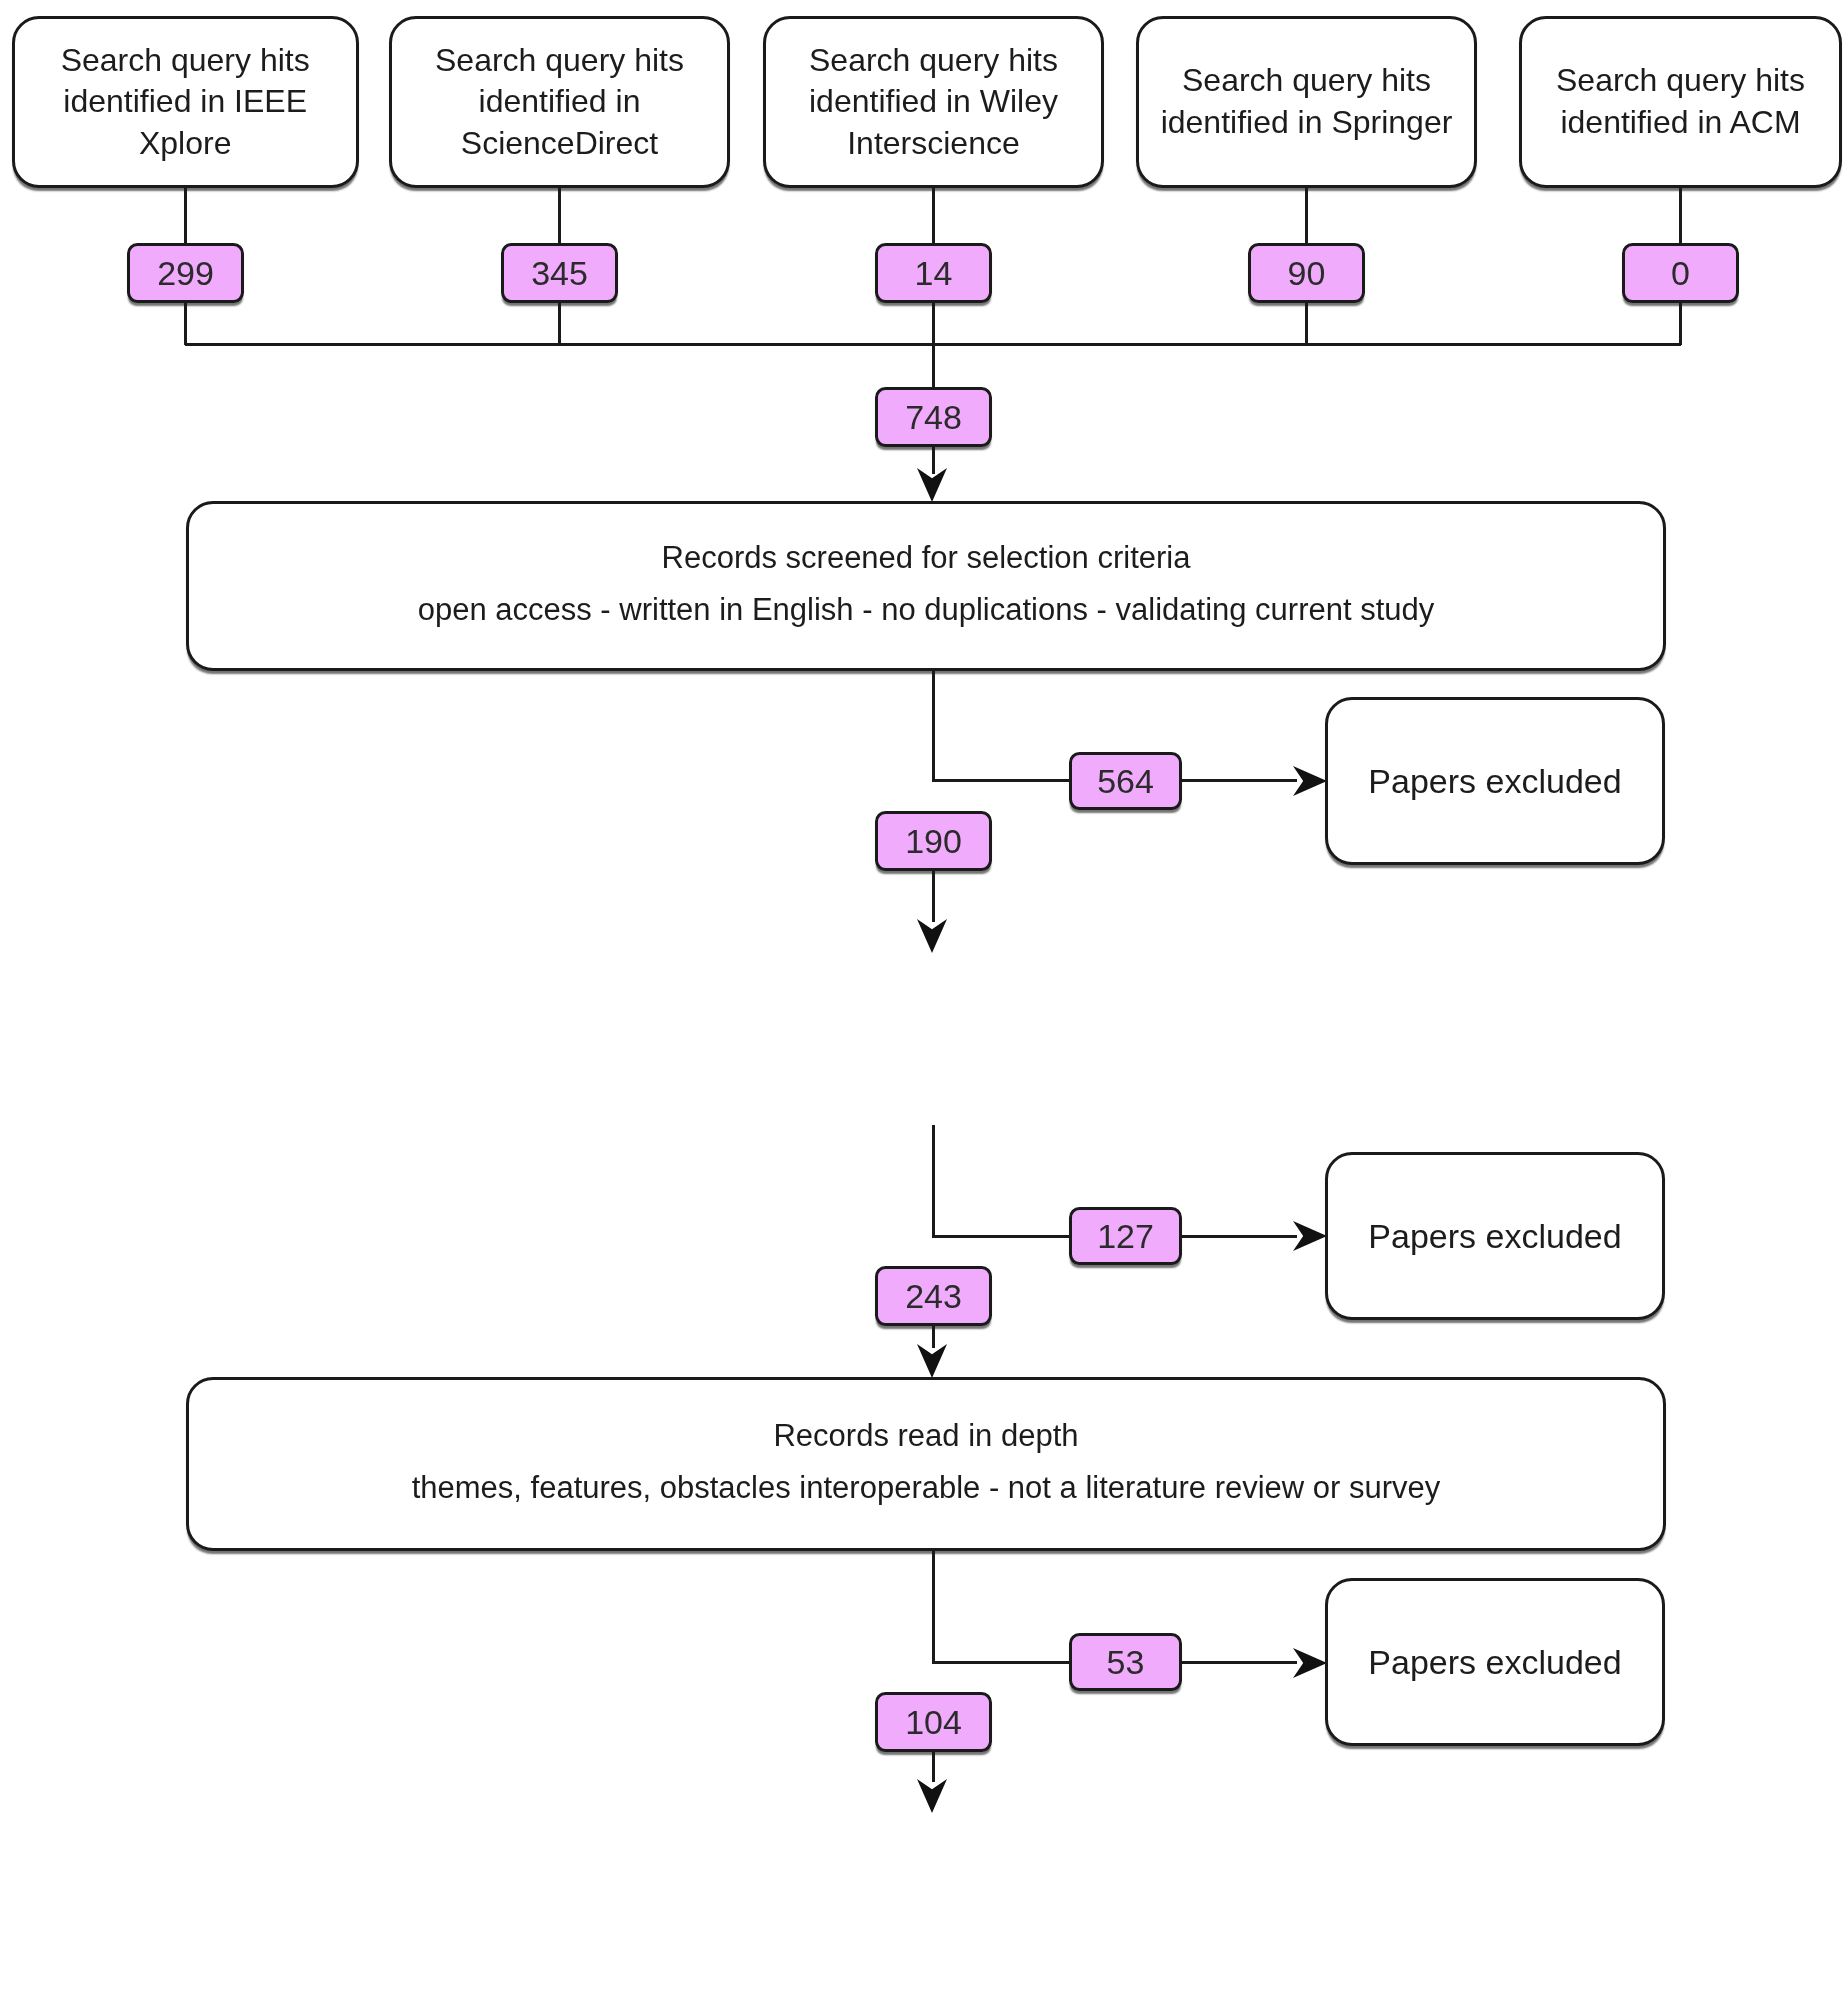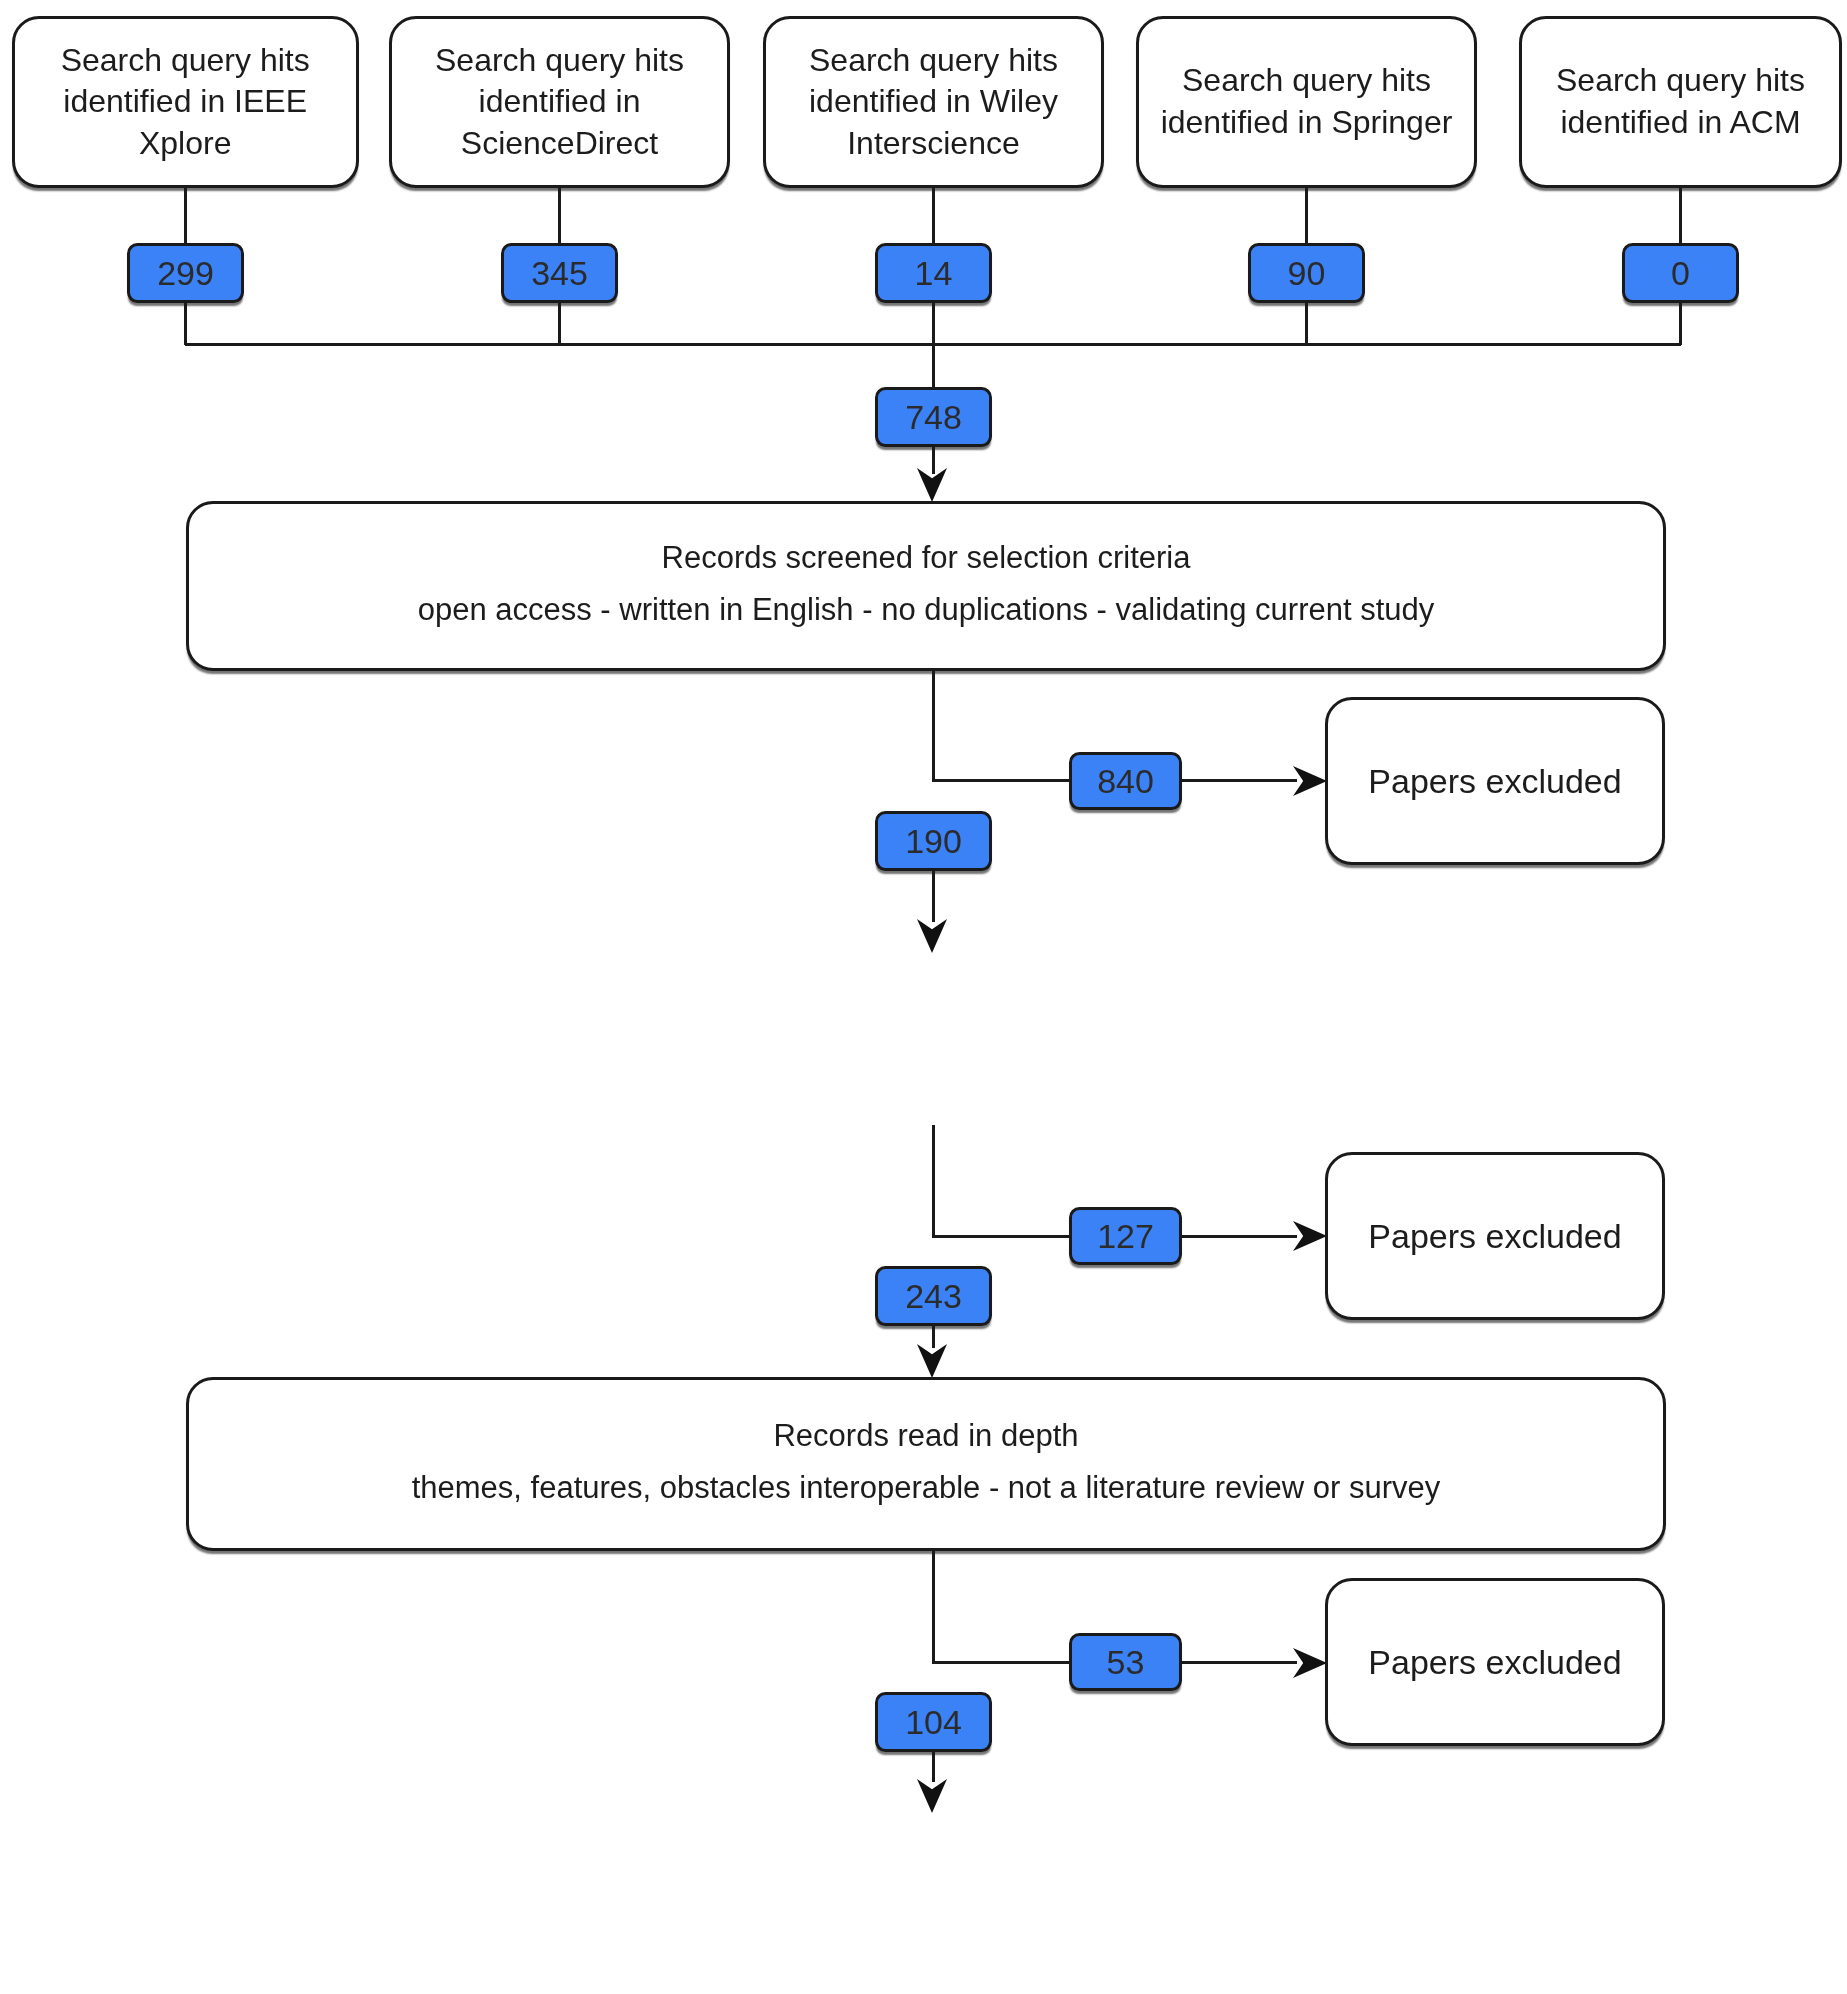--- a/index.html
+++ b/index.html
@@ -7,21 +7,21 @@
     position:relative; width:1848px; height:1995px; background:#ffffff;
     font-family:Liberation Sans, sans-serif; color:#1c1c1c;
   }
   .box {
     position:absolute; box-sizing:border-box; background:#ffffff;
     border:3.2px solid #1a1a1a; border-radius:27px;
     display:flex; align-items:center; justify-content:center; text-align:center;
     box-shadow:0 4.5px 1.9px -1.9px rgba(0,0,0,0.55);
   }
   .badge {
-    position:absolute; box-sizing:border-box; background:#3b82f6;
+    position:absolute; box-sizing:border-box; background:#f0abfc;
     border:3.2px solid #1a1a1a; border-radius:10.4px;
     display:flex; align-items:center; justify-content:center;
     font-size:34px; color:#2b2b2b;
     box-shadow:0 4.5px 1.9px -1.9px rgba(0,0,0,0.55);
   }
   .vline { position:absolute; width:2.6px; background:#1a1a1a; }
   .hline { position:absolute; height:2.6px; background:#1a1a1a; }
   .ah-down  { position:absolute; width:30px; height:34px; background:#111;
               clip-path:polygon(50% 100%, 0 0, 50% 30%, 100% 0); }
   .ah-right { position:absolute; width:34px; height:30px; background:#111;
@@ -90,21 +90,21 @@
 
   <div class="box" style="left:186px;top:501px;width:1480px;height:170px">
     <div class="stage-text">
       <div class="stage-title">Records screened for selection criteria</div>
       <div class="stage-criteria">open access - written in English - no duplications - validating current study</div>
     </div>
   </div>
 
   <div class="vline" style="left:932px;top:671px;height:111px"></div>
   <div class="hline" style="left:932px;top:779px;width:137px"></div>
-  <div class="badge" style="left:1069px;top:752px;width:113px;height:58px">840</div>
+  <div class="badge" style="left:1069px;top:752px;width:113px;height:58px">564</div>
   <div class="hline" style="left:1182px;top:779px;width:115px"></div>
   <div class="ah-right" style="left:1293px;top:766px"></div>
   <div class="box" style="left:1325px;top:697px;width:340px;height:168px">
     <div class="pe-label">Papers excluded</div>
   </div>
   <div class="badge" style="left:875px;top:811px;width:117px;height:60px">190</div>
   <div class="vline" style="left:932px;top:870px;height:52px"></div>
   <div class="ah-down" style="left:917px;top:919px"></div>
 
 

